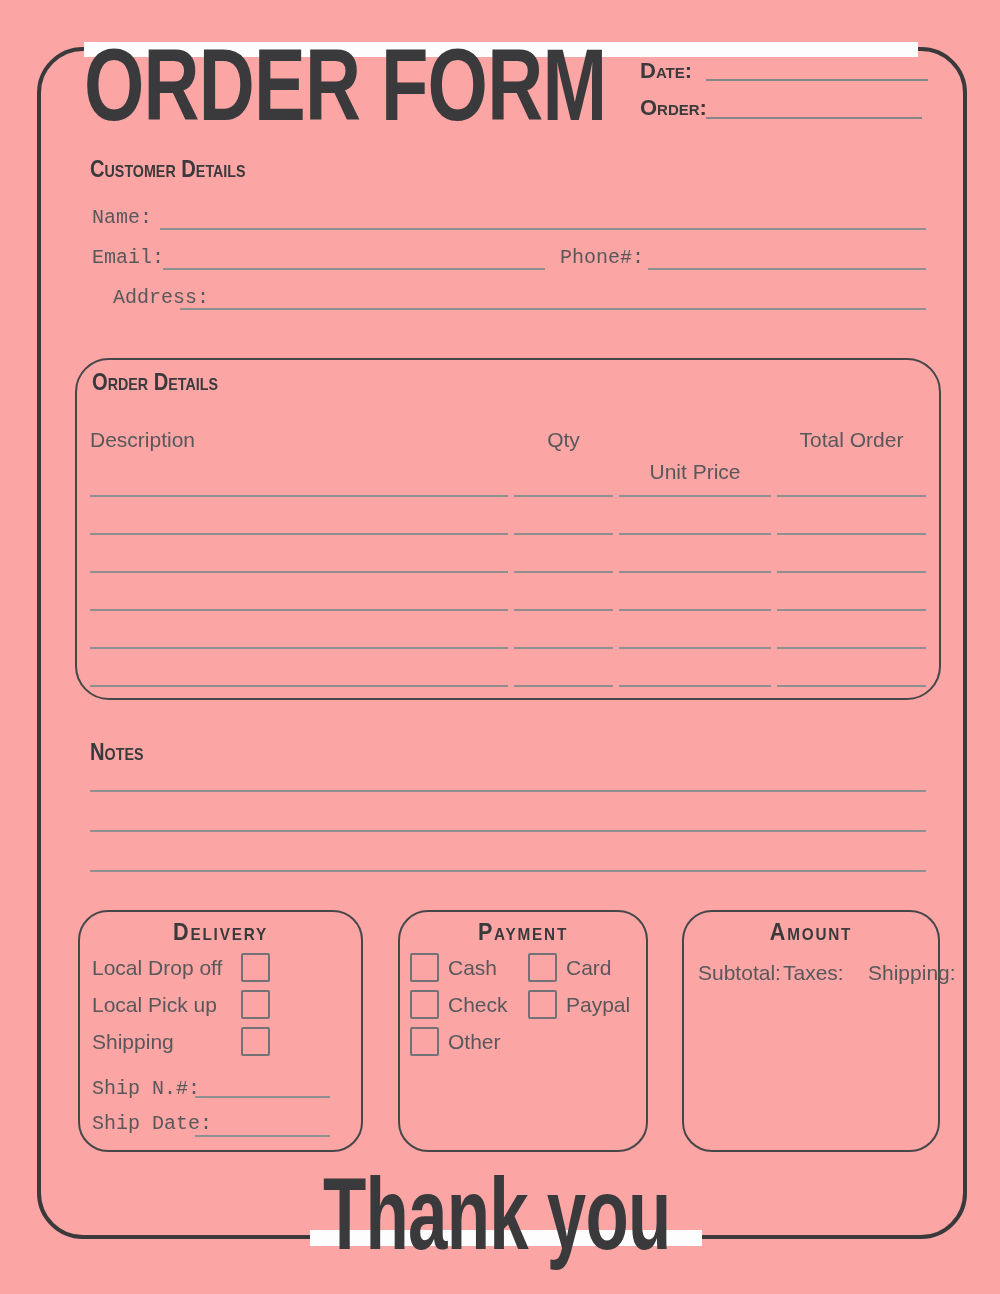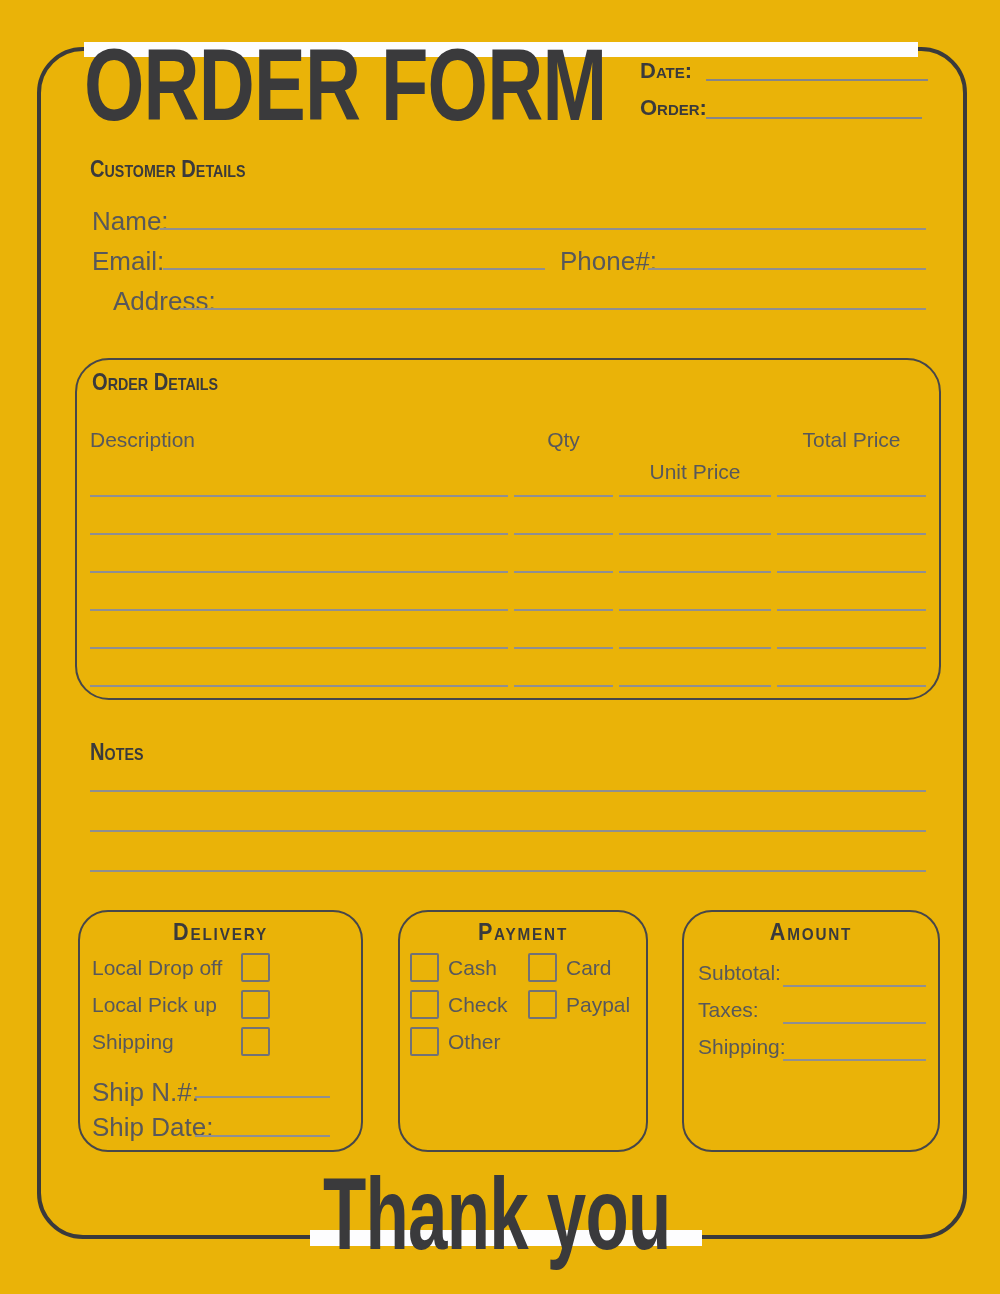--- a/index.html
+++ b/index.html
@@ -4,21 +4,21 @@
 <style>
   :root{
     --ink:#3a3a3c;
     --label:#58585b;
     --line:#8f8f92;
     --box-border:#47474a;
     --cb-border:#727276;
   }
   html,body{margin:0;padding:0;background:#ffffff;}
   .page{
-    position:relative;width:1000px;height:1294px;background:#eab308;
+    position:relative;width:1000px;height:1294px;background:#fca5a5;
     font-family:"Liberation Sans", sans-serif;overflow:hidden;
   }
   
   .outer-border{
     position:absolute;left:37px;top:47px;width:930px;height:1192px;
     border:4px solid var(--ink);border-radius:46px;box-sizing:border-box;
   }
   .gap-top{position:absolute;left:84px;top:42px;width:834px;height:15px;background:#fdfdfe;}
   .gap-bottom{position:absolute;left:310px;top:1230px;width:392px;height:16px;background:#fdfdfe;}
 
@@ -32,21 +32,21 @@
 
   
   .sc-h{
     position:absolute;font-weight:bold;color:var(--ink);font-variant:small-caps;
     font-size:24px;line-height:1;white-space:nowrap;transform-origin:0 50%;
   }
   .squeeze{transform:scaleX(0.84);}
   .hdr-label{font-size:22px;}
 
   
-  .lbl{position:absolute;font-size:26px;color:var(--label);line-height:1.2;white-space:nowrap;}
+  .lbl{position:absolute;font-size:20px;color:var(--label);line-height:1.2;white-space:nowrap;font-family:Liberation Mono, monospace;}
 
   
   .line{position:absolute;border-bottom:2px solid var(--line);}
   .line.dark{border-bottom-color:#85858a;}
 
   
   .round-box{position:absolute;border:2px solid var(--box-border);box-sizing:border-box;background:transparent;}
   .order-box{left:75px;top:358px;width:866px;height:342px;border-radius:34px;}
   .delivery-box{left:78px;top:910px;width:285px;height:242px;border-radius:30px;}
   .payment-box{left:398px;top:910px;width:250px;height:242px;border-radius:30px;}
@@ -95,21 +95,21 @@
 
   
   .payment-opts{
     position:absolute;left:410px;top:953px;width:228px;
     display:grid;grid-template-columns:118px 1fr;row-gap:8px;
   }
   .popt{display:flex;align-items:center;gap:9px;height:29px;}
   .popt .olabel{font-size:21px;color:var(--label);white-space:nowrap;}
 
   
-  .amount-rows{position:absolute;left:698px;top:958px;width:228px;display:flex;flex-direction:column;gap:8px;}
+  .amount-rows{position:absolute;left:698px;top:958px;width:228px;display:flex;flex-direction:row;}
   .arow{display:flex;align-items:flex-end;height:29px;}
   .arow .alabel{width:85px;font-size:21px;color:var(--label);white-space:nowrap;align-self:center;}
   .arow .aline{flex:1;border-bottom:2px solid var(--line);height:100%;}
 </style>
 </head>
 <body>
 
 <div class="page">
 
   <div class="outer-border"></div>
@@ -136,21 +136,21 @@
   <div class="lbl" style="left:92px;top:286px;margin-left:21px;">Address:</div>
   <div class="line" style="left:180px;top:288px;width:746px;height:20px;"></div>
 
   <div class="round-box order-box"></div>
   <div class="sc-h squeeze" style="left:92px;top:370px;">Order Details</div>
 
   <div class="col-headers">
     <span class="c0">Description</span>
     <span class="c1">Qty</span>
     <span class="c2">Unit Price</span>
-    <span class="c3">Total Price</span>
+    <span class="c3">Total Order</span>
   </div>
 
   <div class="table-rows">
 
       <div class="trow">
         <span class="c0"></span>
         <span class="c1"></span>
         <span class="c2"></span>
         <span class="c3"></span>
       </div>

